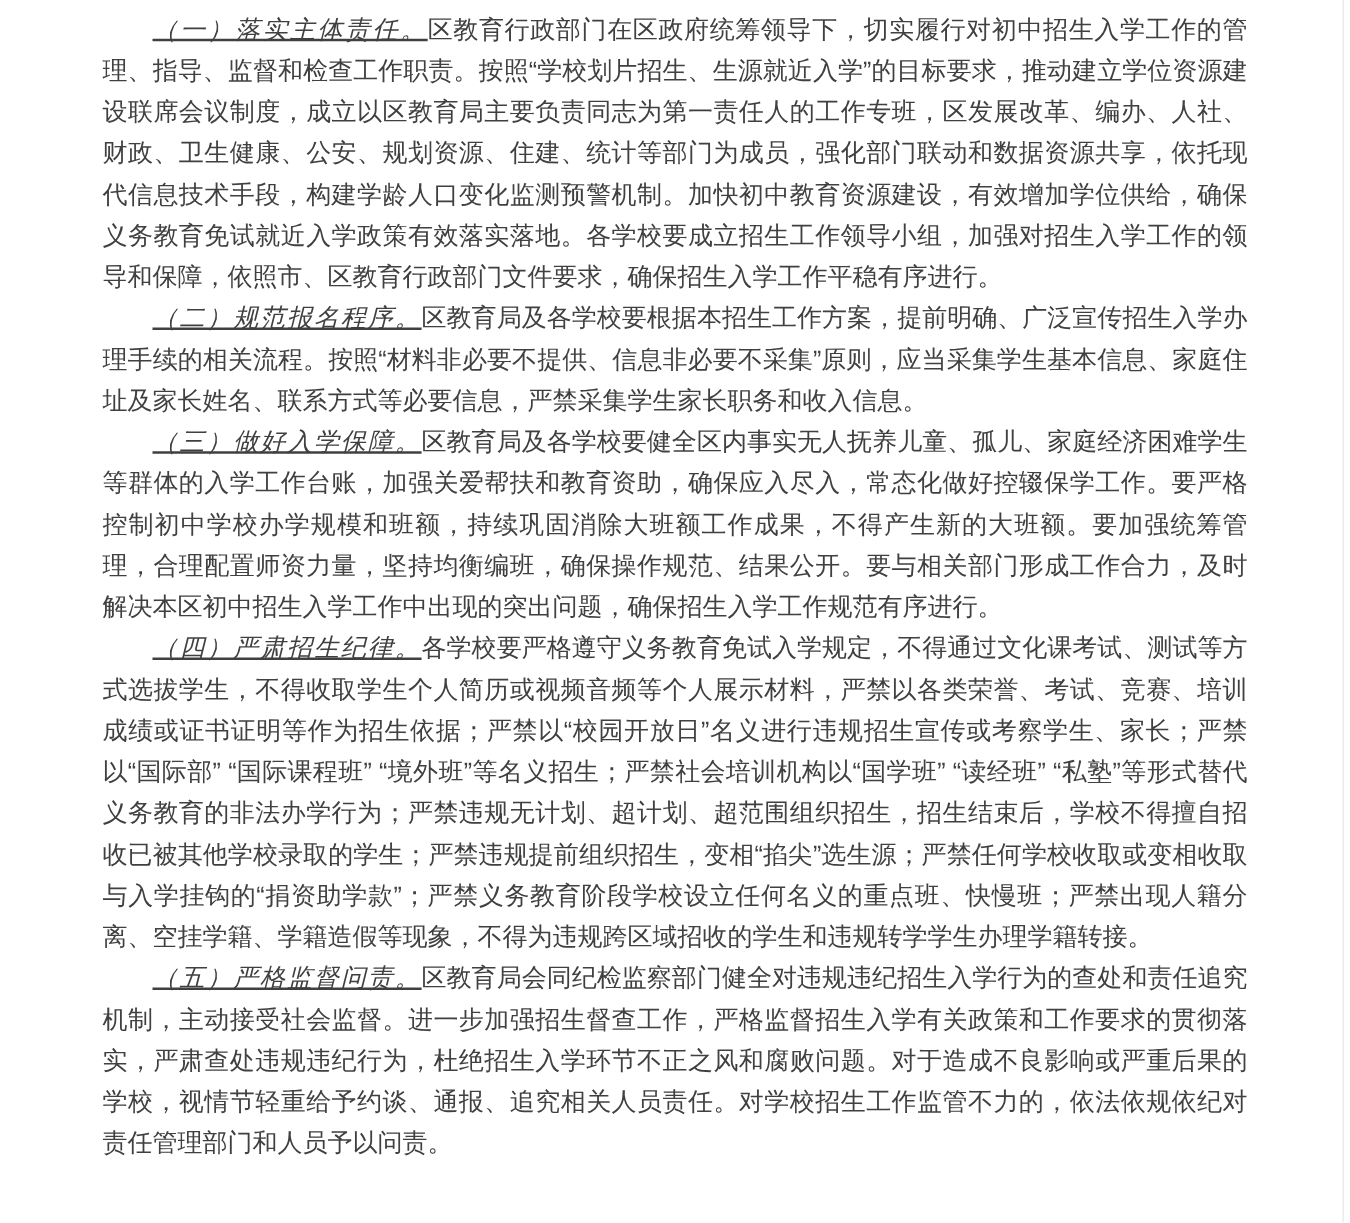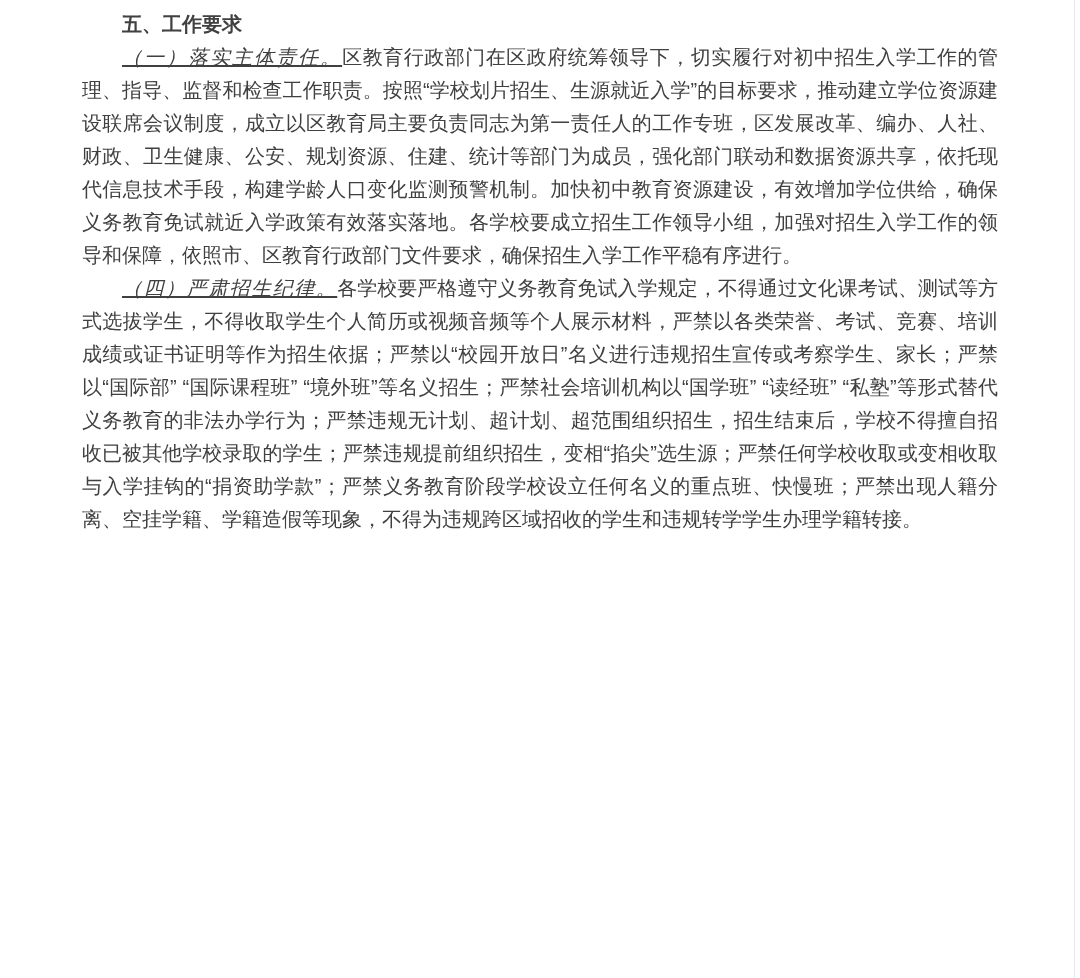--- a/index.html
+++ b/index.html
@@ -53,24 +53,26 @@
     width: 1px;
     height: 978px;
     background: var(--edge-color);
   }
 </style>
 </head>
 <body>
 
 <div class="page">
 
-  <h2 class="doc-heading">五、工作要求</h2>
 
   <p class="doc-paragraph"><span class="paragraph-lead">（一）落实主体责任。</span><span>区教育行政部门在区政府统筹领导下，切实履行对初中招生入学工作的管理、指导、监督和检查工作职责。按照“学校划片招生、生源就近入学”的目标要求，推动建立学位资源建设联席会议制度，成立以区教育局主要负责同志为第一责任人的工作专班，区发展改革、编办、人社、财政、卫生健康、公安、规划资源、住建、统计等部门为成员，强化部门联动和数据资源共享，依托现代信息技术手段，构建学龄人口变化监测预警机制。加快初中教育资源建设，有效增加学位供给，确保义务教育免试就近入学政策有效落实落地。各学校要成立招生工作领导小组，加强对招生入学工作的领导和保障，依照市、区教育行政部门文件要求，确保招生入学工作平稳有序进行。</span></p>
 
+  <p class="doc-paragraph"><span class="paragraph-lead">（二）规范报名程序。</span><span>区教育局及各学校要根据本招生工作方案，提前明确、广泛宣传招生入学办理手续的相关流程。按照“材料非必要不提供、信息非必要不采集”原则，应当采集学生基本信息、家庭住址及家长姓名、联系方式等必要信息，严禁采集学生家长职务和收入信息。</span></p>
 
+  <p class="doc-paragraph"><span class="paragraph-lead">（三）做好入学保障。</span><span>区教育局及各学校要健全区内事实无人抚养儿童、孤儿、家庭经济困难学生等群体的入学工作台账，加强关爱帮扶和教育资助，确保应入尽入，常态化做好控辍保学工作。要严格控制初中学校办学规模和班额，持续巩固消除大班额工作成果，不得产生新的大班额。要加强统筹管理，合理配置师资力量，坚持均衡编班，确保操作规范、结果公开。要与相关部门形成工作合力，及时解决本区初中招生入学工作中出现的突出问题，确保招生入学工作规范有序进行。</span></p>
 
   <p class="doc-paragraph"><span class="paragraph-lead">（四）严肃招生纪律。</span><span>各学校要严格遵守义务教育免试入学规定，不得通过文化课考试、测试等方式选拔学生，不得收取学生个人简历或视频音频等个人展示材料，严禁以各类荣誉、考试、竞赛、培训成绩或证书证明等作为招生依据；严禁以“校园开放日”名义进行违规招生宣传或考察学生、家长；严禁以“国际部” “国际课程班” “境外班”等名义招生；严禁社会培训机构以“国学班” “读经班” “私塾”等形式替代义务教育的非法办学行为；严禁违规无计划、超计划、超范围组织招生，招生结束后，学校不得擅自招收已被其他学校录取的学生；严禁违规提前组织招生，变相“掐尖”选生源；严禁任何学校收取或变相收取与入学挂钩的“捐资助学款”；严禁义务教育阶段学校设立任何名义的重点班、快慢班；严禁出现人籍分离、空挂学籍、学籍造假等现象，不得为违规跨区域招收的学生和违规转学学生办理学籍转接。</span></p>
 
+  <p class="doc-paragraph"><span class="paragraph-lead">（五）严格监督问责。</span><span>区教育局会同纪检监察部门健全对违规违纪招生入学行为的查处和责任追究机制，主动接受社会监督。进一步加强招生督查工作，严格监督招生入学有关政策和工作要求的贯彻落实，严肃查处违规违纪行为，杜绝招生入学环节不正之风和腐败问题。对于造成不良影响或严重后果的学校，视情节轻重给予约谈、通报、追究相关人员责任。对学校招生工作监管不力的，依法依规依纪对责任管理部门和人员予以问责。</span></p>
 
 </div>
 
 <div class="page-right-edge"></div>
 
 </body></html>

